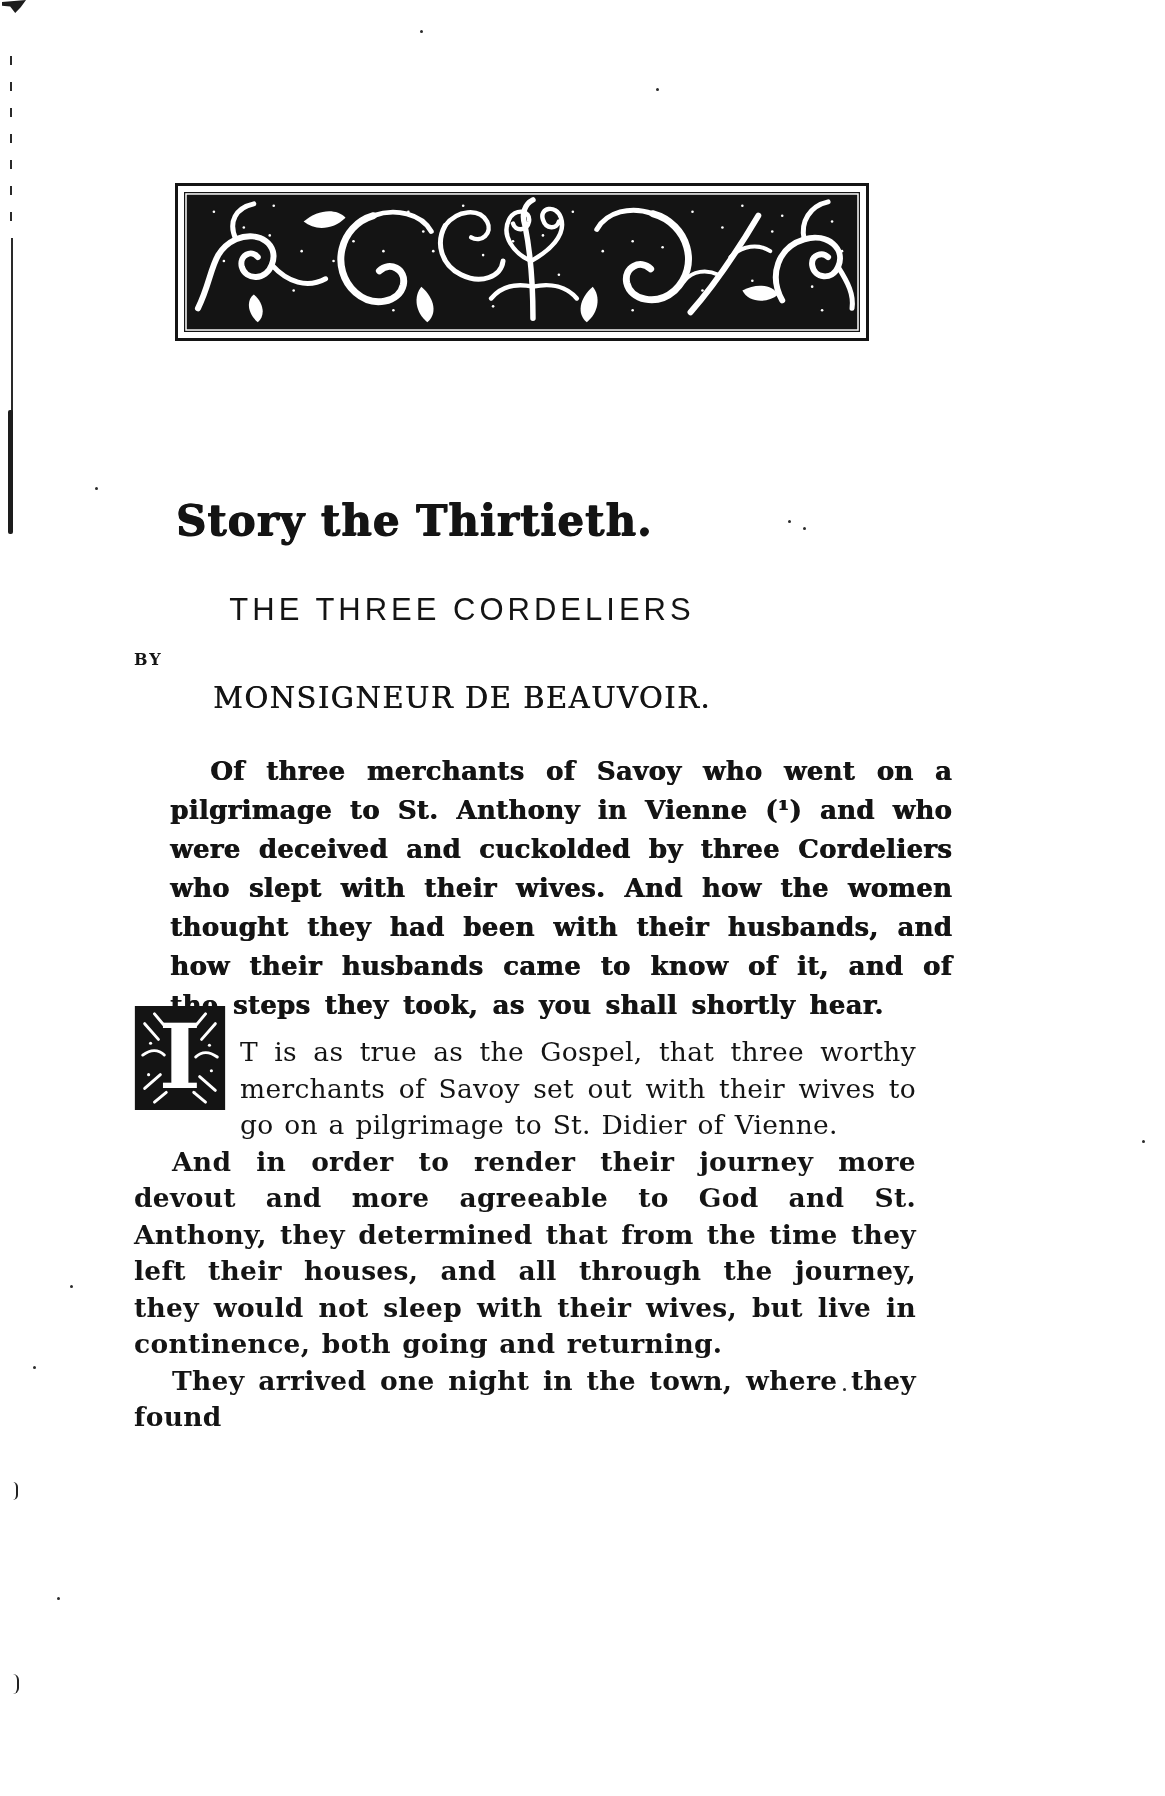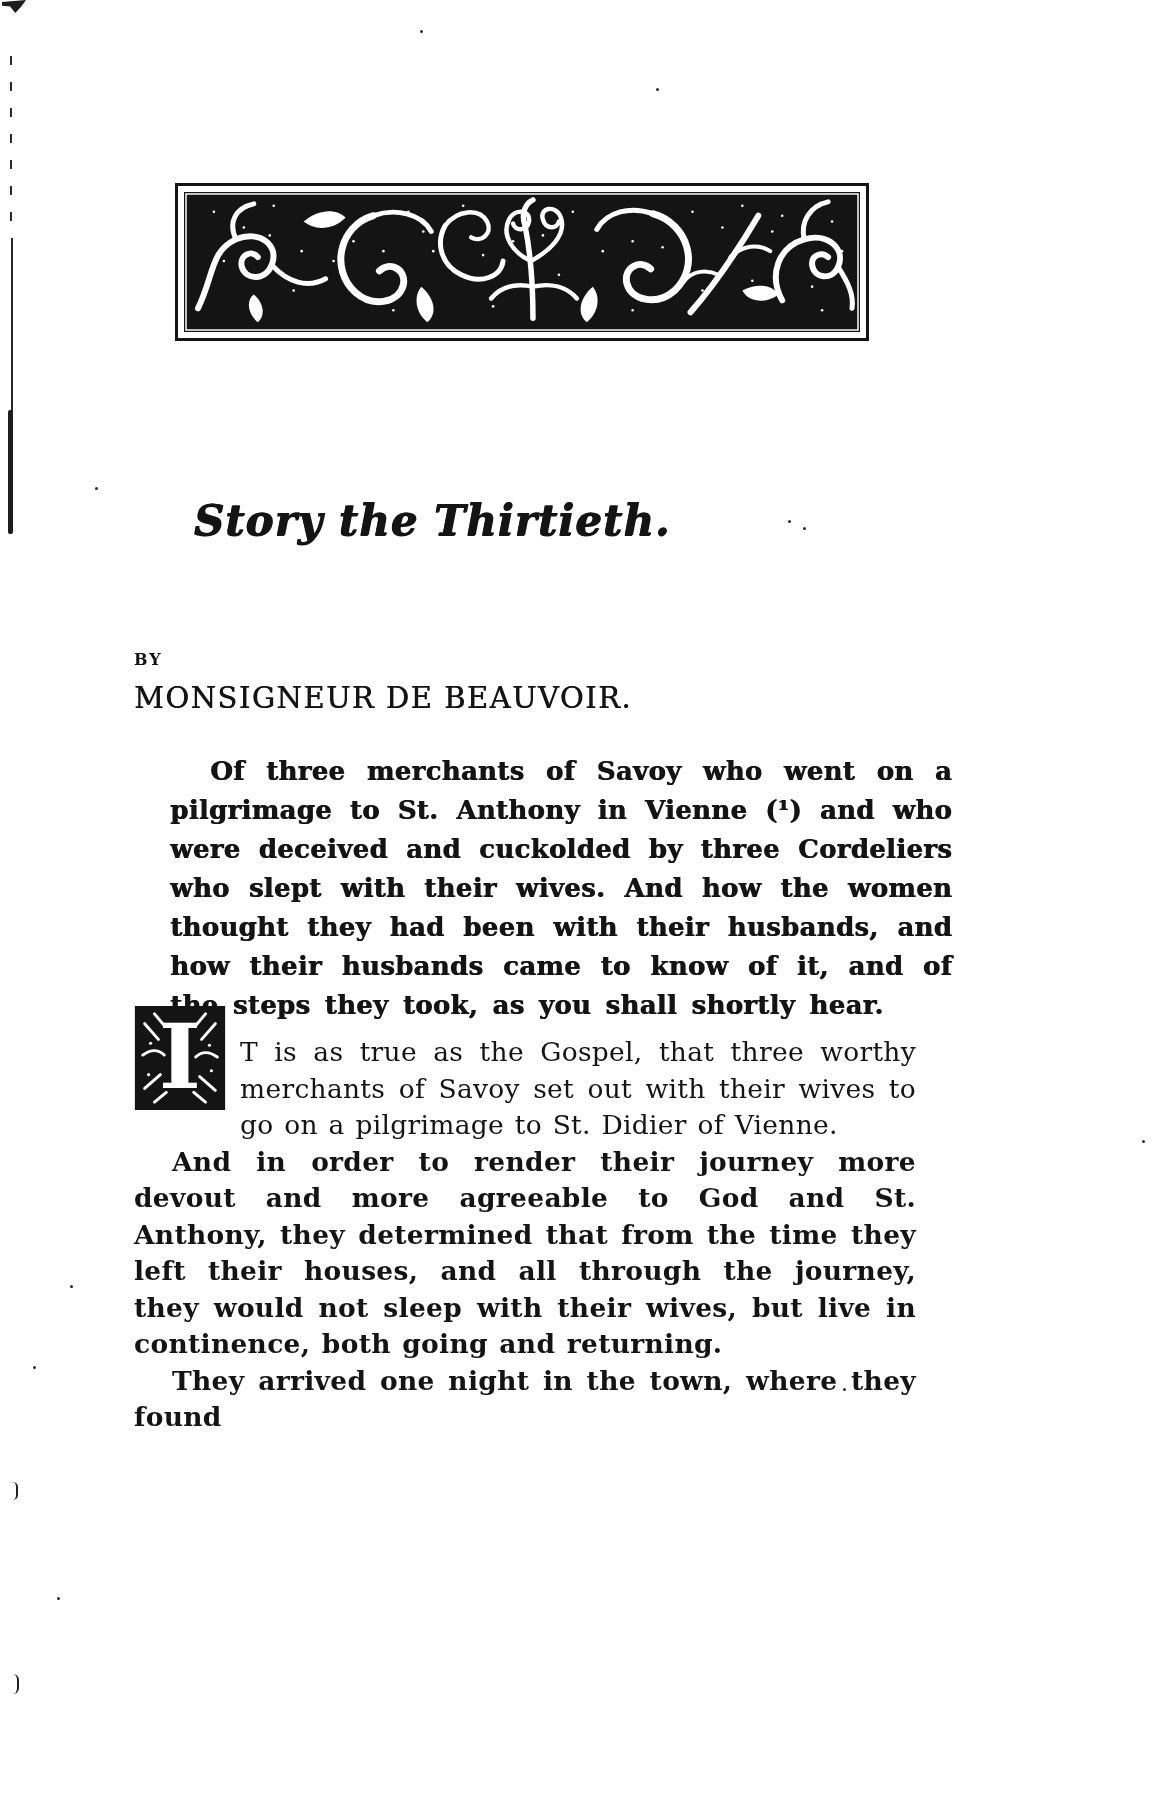--- a/index.html
+++ b/index.html
@@ -13,36 +13,35 @@
   
   .headpiece {
     position:absolute; left:175px; top:183px; width:694px; height:158px;
     border:3px solid var(--ink); padding:6px; box-sizing:border-box;
     background:var(--paper);
   }
   .headpiece svg { display:block; width:100%; height:100%; }
 
   
   .story-number {
-    position:absolute; left:138px; top:496px; width:588px; text-align:center;
+    position:absolute; left:120px; top:496px; width:588px; text-align:center;
     font-size:42px; font-weight:bold; letter-spacing:1px;
     text-shadow:1px 0 0 currentColor, 0 .5px 0 currentColor;
-    font-style:italic;
   }
   .story-title {
     position:absolute; left:134px; top:592px; width:656px; text-align:center;
     font-family:"Liberation Sans", sans-serif; font-size:31px;
     letter-spacing:4px; font-weight:500;
   }
   .byline {
     position:absolute; left:134px; top:650px; width:656px; text-align:left;
     font-size:16px; font-weight:bold; letter-spacing:2px;
   }
   .author {
-    position:absolute; left:134px; top:681px; width:656px; text-align:left;
+    position:absolute; left:134px; top:681px; width:656px; text-align:center;
     font-size:29px; letter-spacing:1.5px; text-shadow:.5px 0 0 currentColor;
   }
 
   
   .argument {
     position:absolute; left:134px; top:752px; width:782px;
     font-size:26px; font-weight:bold; line-height:39px;
     text-align:justify; text-indent:40px;
     letter-spacing:.3px; word-spacing:5px;
     text-shadow:.7px 0 0 currentColor;
@@ -176,20 +175,21 @@
           <circle cx="86" cy="44" r="1.3"></circle>
         <circle cx="376" cy="84" r="1.3"></circle>
           <circle cx="240" cy="40" r="1.3"></circle>
           <circle cx="590" cy="40" r="1.3"></circle>
       </g>
       <rect x="2" y="2" width="674" height="138" fill="none" stroke="#ffffff" stroke-width="1.5"></rect>
     </svg>
   </div>
 
   <div class="story-number">Story the Thirtieth.</div>
+  <div class="story-title">THE THREE CORDELIERS</div>
   <div class="byline">BY</div>
   <div class="author">MONSIGNEUR DE BEAUVOIR.</div>
 
   <div class="argument">Of three merchants of Savoy who went on a pilgrimage to St. Anthony in Vienne (¹) and who were deceived and cuckolded by three Cordeliers who slept with their wives. And how the women thought they had been with their husbands, and how their husbands came to know of it, and of the steps they took, as you shall shortly hear.</div>
 
   <div class="body-text">
     <p>
       <span class="dropcap">
         <svg viewBox="0 0 92 106">
           <rect width="92" height="106" fill="#141414"></rect>

